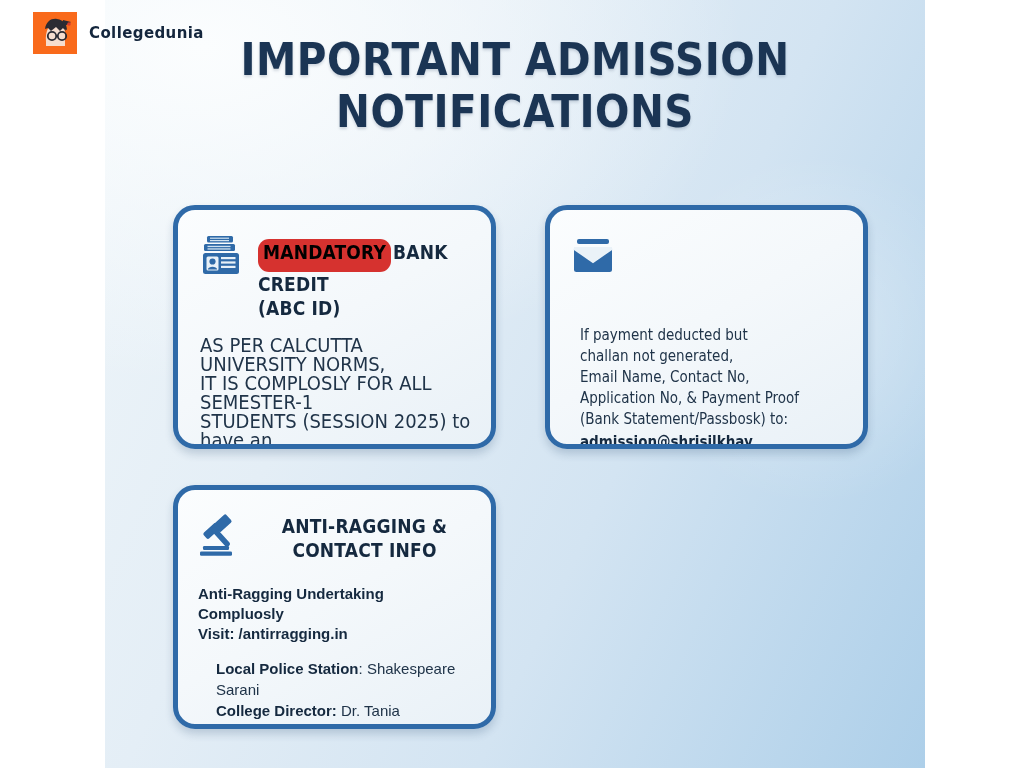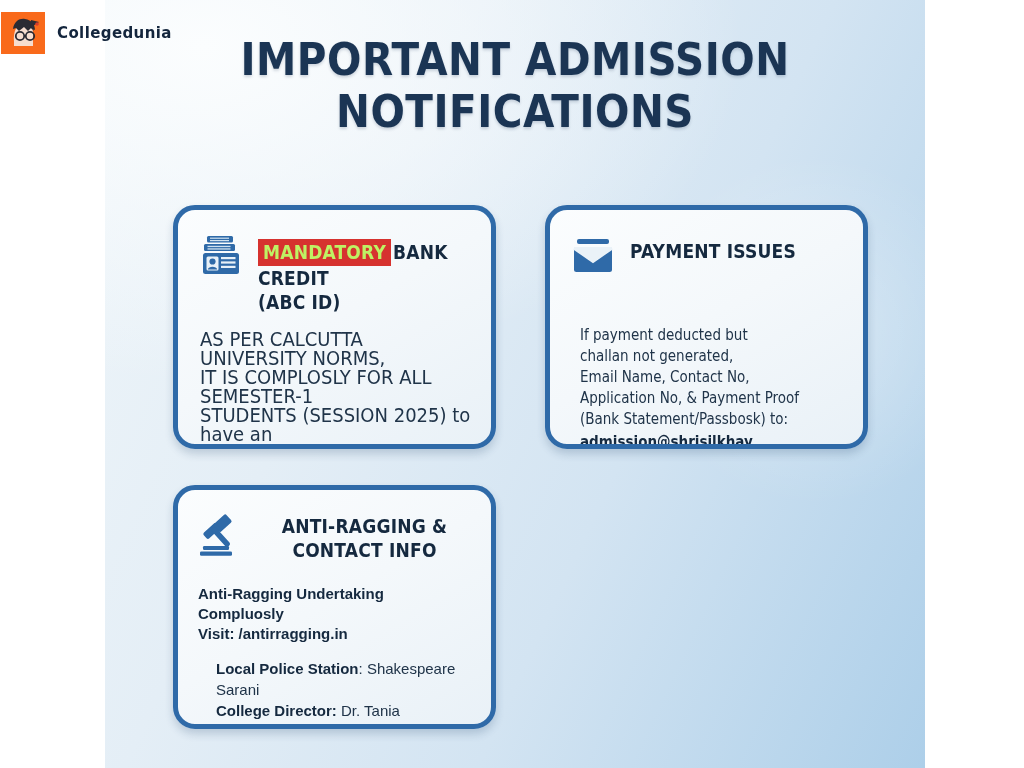--- a/index.html
+++ b/index.html
@@ -18,21 +18,21 @@
   #root {
     position: relative;
     width: 1024px;
     height: 768px;
     background: #ffffff;
   }
 
   
   .brand {
     position: absolute;
-    left: 1px;
+    left: 33px;
     top: 12px;
     display: flex;
     align-items: center;
     gap: 12px;
     z-index: 40;
   }
   .brand-logo {
     width: 44px;
     height: 42px;
     background: #f96a1b;
@@ -125,23 +125,24 @@
   }
   .card-title.center {
     text-align: center;
     flex: 1;
     padding-top: 2px;
   }
 
   .badge {
     display: inline-block;
     background: #d6322f;
-    color: #bef264;
-    padding: 1px 5px 2px 5px;
+    color: #000000;
+    padding: 1px 5px 8px 5px;
     margin-right: 2px;
+    border-radius: 11px;
   }
 
   .card-body {
     color: #203449;
     font-family: "DejaVu Sans Condensed", "Liberation Sans Narrow", "Liberation Sans", sans-serif;
     font-size: 15px;
     line-height: 21px;
     white-space: pre-line;
   }
 
@@ -273,21 +274,20 @@
       <div class="card">
         <div class="card-head">
           <span class="card-icon">
             <svg width="46" height="40" viewBox="0 0 46 40">
               <rect x="7" y="4" width="32" height="5" rx="2" fill="#2f6aa8"></rect>
               <rect x="4" y="12" width="38" height="25" rx="2.5" fill="#2f6aa8"></rect>
               <path d="M4 13.5 L23 27 L42 13.5 L42 12 L4 12 Z" fill="#eaf2f8"></path>
               <path d="M4 13.2 L23 26.4 L42 13.2" fill="none" stroke="#eaf2f8" stroke-width="3"></path>
             </svg>
           </span>
-          <div class="card-title">PAYMENT ISSUES</div>
         </div>
         <div class="card-body body-payment">
           <span>If payment deducted but
 challan not generated,
 Email Name, Contact No,
 Application No, &amp; Payment Proof
 (Bank Statement/Passbosk) to:</span>
           <span class="email-link">admission@shrisilkhay tancollege.in</span>
         </div>
       </div>

